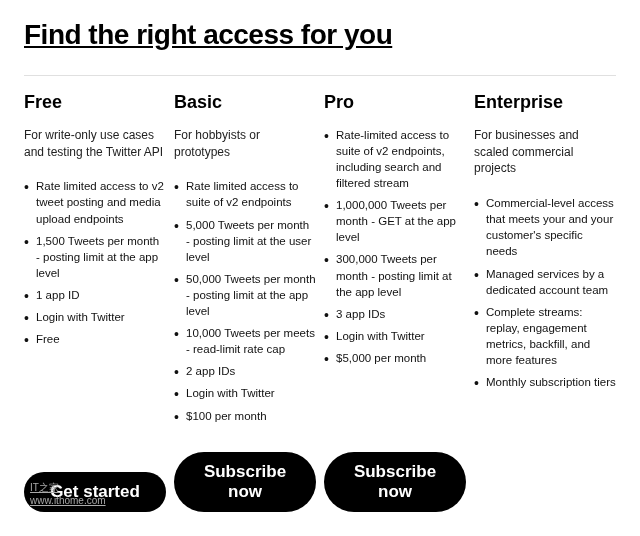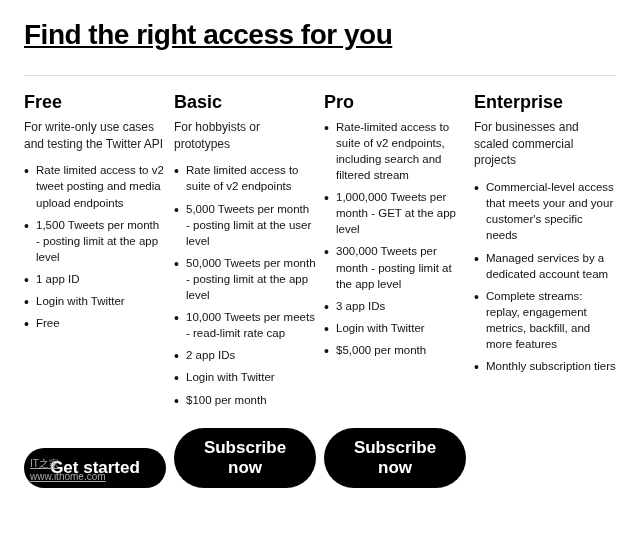--- a/index.html
+++ b/index.html
@@ -20,21 +20,21 @@
       text-decoration: underline;
     }
     .plans-grid {
       display: grid;
       grid-template-columns: 1fr 1fr 1fr 1fr;
       gap: 0 8px;
     }
     .plan {
       display: flex;
       flex-direction: column;
-      gap: 0;
+      gap: 8px;
     }
     .plan-title {
       font-size: 18px;
       font-weight: 800;
       margin-bottom: 6px;
     }
     .plan-desc {
       font-size: 12px;
       line-height: 1.4;
       margin-bottom: 10px;

